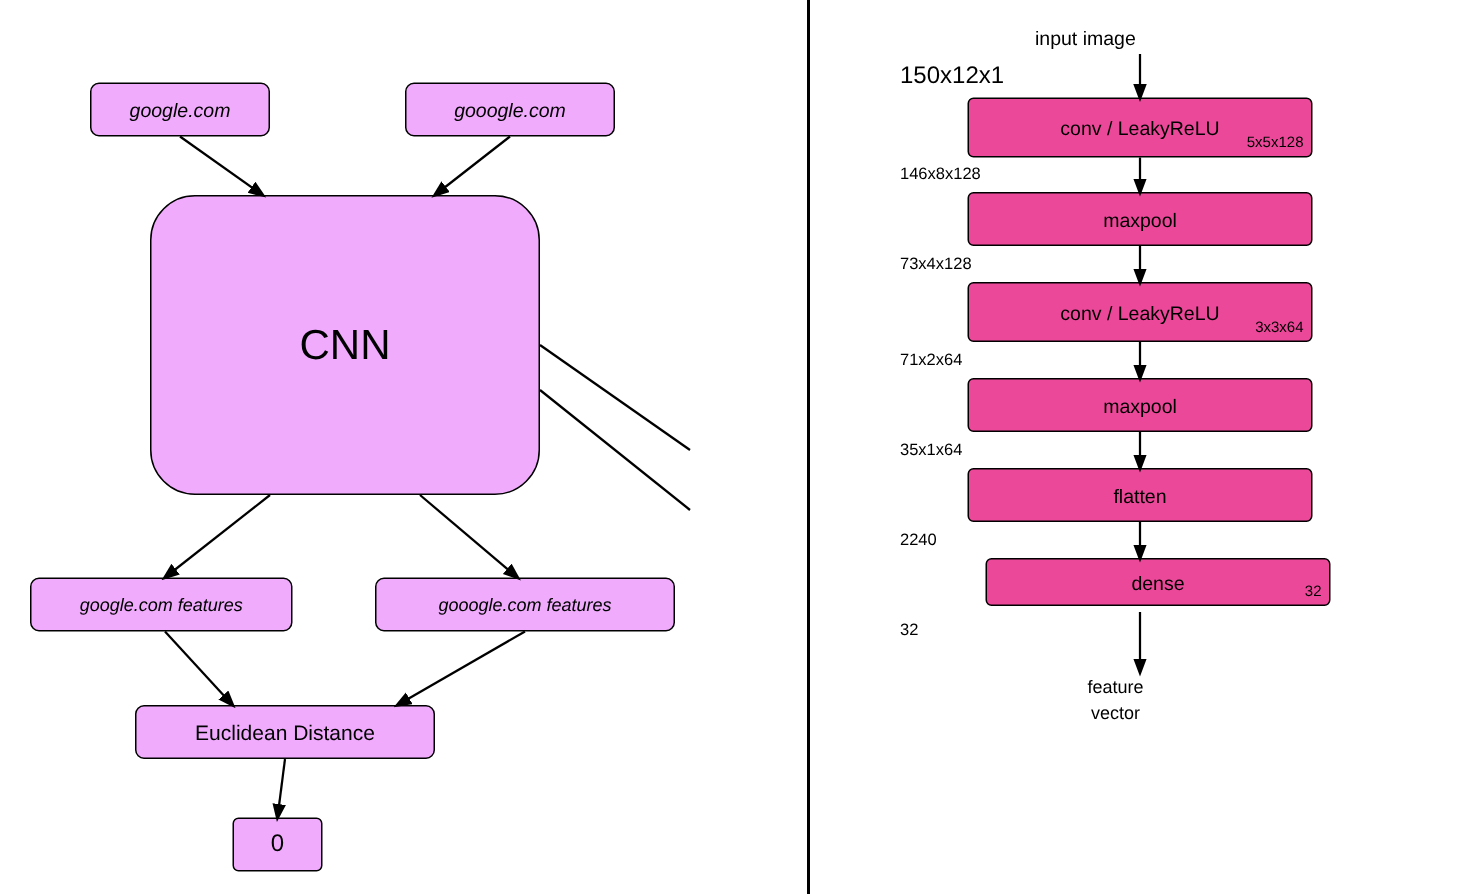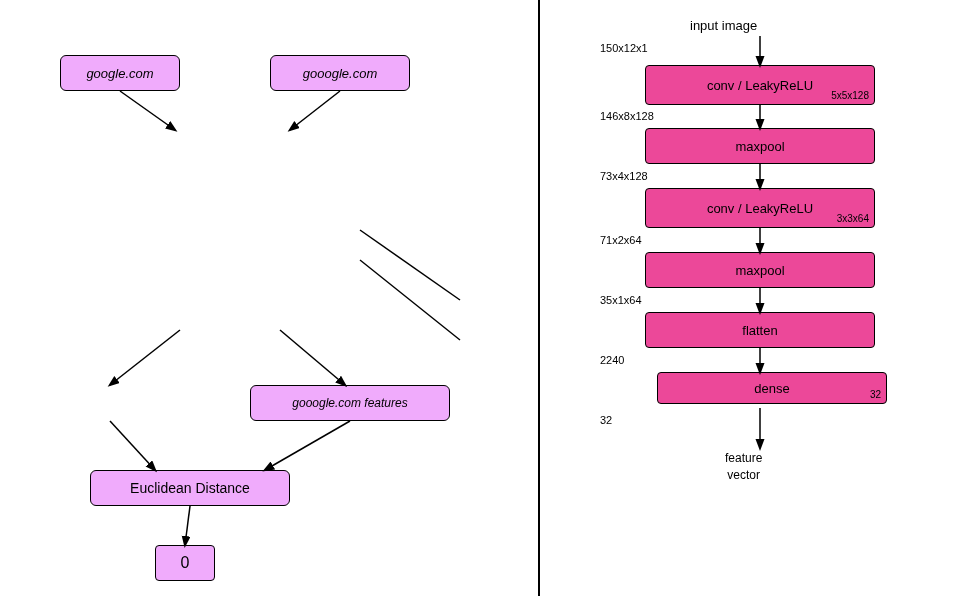--- a/index.html
+++ b/index.html
@@ -165,21 +165,29 @@
   <div class="left-diagram">
 
     <div class="box box-italic node-google">
       <span>google.com</span>
     </div>
 
     <div class="box box-italic node-gooogle">
       <span>gooogle.com</span>
     </div>
 
-
+    <div class="box box-rounded cnn-box">
+      <span>CNN</span>
+    </div>
+
+    <div class="box box-italic feat-google">
+      <span style="font-style:italic;font-size:12px;">
+        <span>google.com features</span>
+      </span>
+    </div>
 
     <div class="box box-italic feat-gooogle">
       <span style="font-style:italic;font-size:12px;">
         <span>gooogle.com features</span>
       </span>
     </div>
 
     <div class="box euclidean-box">
       <span>Euclidean Distance</span>
     </div>
@@ -215,21 +223,21 @@
     </svg>
   </div>
 
   <div class="right-diagram">
     <div class="right-diagram-inner">
 
       <div style="position:absolute;top:8px;left:130px;font-size:13px;text-align:center;">
         <span>input image</span>
       </div>
 
-      <div style="position:absolute;top:32px;left:40px;font-size:11px;">150x12x1</div>
+      <div style="position:absolute;top:32px;left:40px;font-size:16px;">150x12x1</div>
 
       <div class="rbox" style="left:85px;top:55px;width:230px;height:40px;border-radius:4px;position:absolute;">
         <span style="font-size:13px;">conv / LeakyReLU</span>
         <span style="position:absolute;bottom:3px;right:5px;font-size:10px;">5x5x128</span>
       </div>
 
       <div style="position:absolute;top:100px;left:40px;font-size:11px;">146x8x128</div>
 
       <div class="rbox" style="left:85px;top:118px;width:230px;height:36px;border-radius:4px;position:absolute;">
         <span style="font-size:13px;">maxpool</span>

